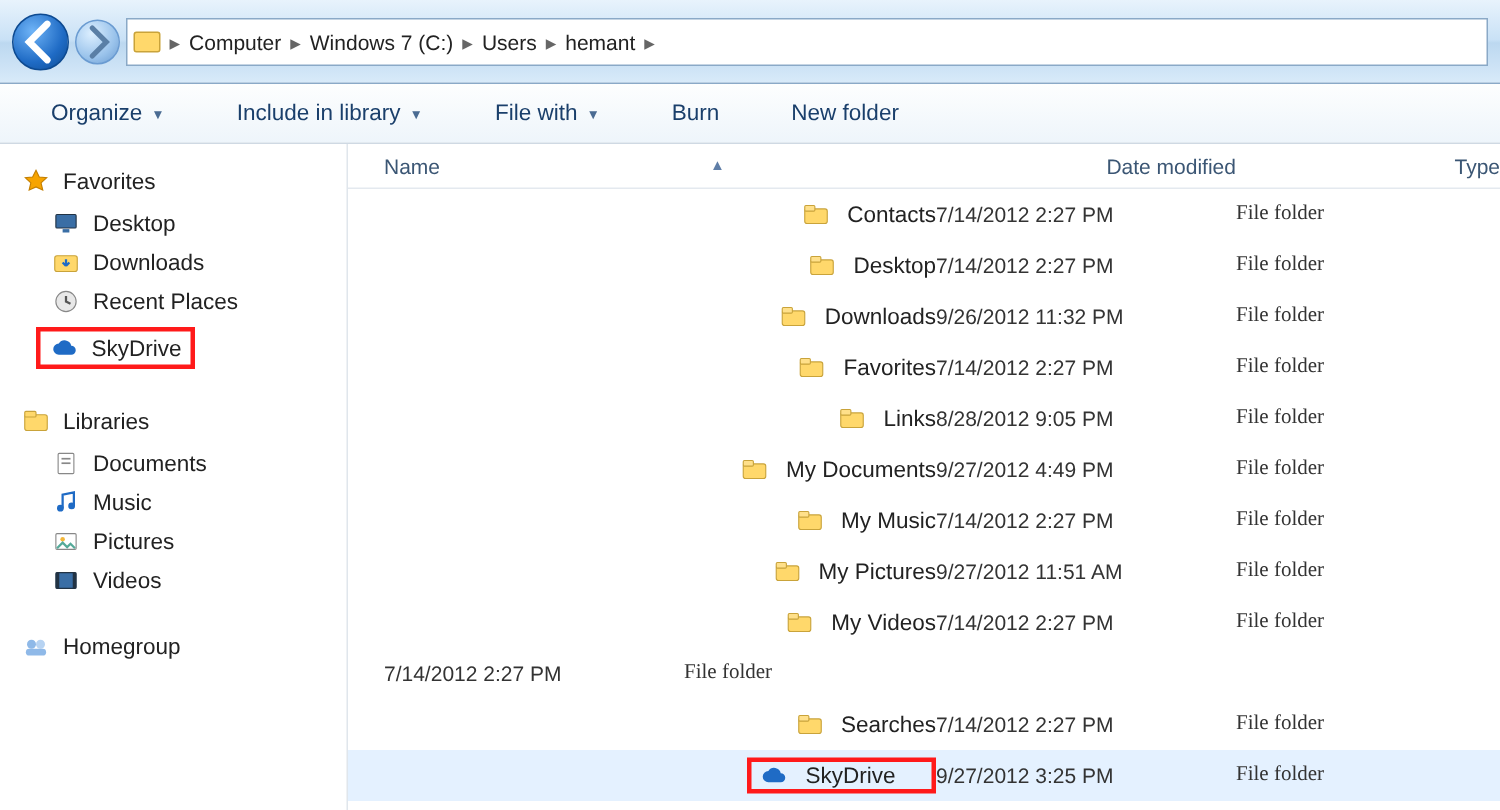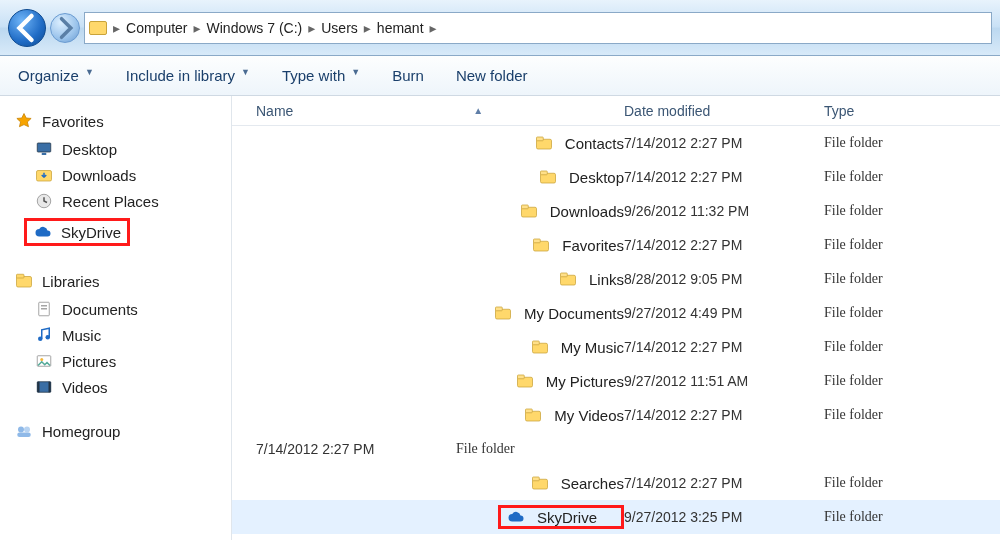--- a/index.html
+++ b/index.html
@@ -24,36 +24,36 @@
     display:flex; align-items:center; gap:4px; padding:0 4px; font-size:14px; color:#222;
   }
   .crumb-box .folder-ico { width:18px; height:14px; background:#ffd86b; border:1px solid #c9a33a; border-radius:2px; }
   .crumb-box .sep { color:#666; padding:0 2px; }
   .toolbar {
     height:40px; background:linear-gradient(#fdfefe,#eef5fb);
     border-bottom:1px solid #cfd9e3;
     display:flex; align-items:center; gap:32px; padding:0 18px;
     font-size:15px; color:#1a3f6b;
   }
-  .tb-item { display:flex; align-items:flex-start; gap:6px; cursor:default; }
+  .tb-item { display:flex; align-items:center; gap:6px; cursor:default;margin-left:16px; }
   .tb-item .dd { font-size:9px; color:#4a6b92; }
   
   .body { display:flex; height:444px; }
   .sidebar { width:232px; border-right:1px solid #e0e6ec; padding:12px 6px 6px 14px; font-size:15px; color:#222;}
   .sb-group-title { display:flex; align-items:center; gap:8px; margin:4px 0 6px; }
   .sb-item { display:flex; align-items:center; gap:8px; padding:4px 0 4px 20px; }
   .icon { width:20px; height:18px; display:inline-flex; align-items:center; justify-content:center;}
   .icon svg { width:100%; height:100%; }
   .fav-star { color:#f7a400; }
   .hl-red { border:3px solid #ff1a1a; padding:2px 6px; display:inline-flex; align-items:center; gap:8px;}
   .spacer { height:18px; }
   
   .list { flex:1; display:flex; flex-direction:column; }
   .list-head { display:flex; height:30px; align-items:center; border-bottom:1px solid #e4e9ef;
-    font-size:14px; color:#3b5674; padding-left:24px;}
+    font-size:14px; color:#3b5674; padding-left:24px;text-align:right;}
   .col-name{ width:368px; } .col-date{width:200px;} .col-type{flex:1;}
   .list-head .col-name{ display:flex; align-items:center; gap:70px;}
   .sort-arrow{ color:#5f7ea7; font-size:10px; margin-left:110px;}
   .rows { flex:1; overflow:hidden; }
   .row { display:flex; align-items:center; height:34px; padding-left:24px; font-size:15px; color:#222;}
   .row.sel { background:#e4f1ff; }
   .row .rname{ width:368px; display:flex; align-items:center; gap:10px;justify-content:flex-end;}
   .row .rdate{ width:200px; font-size:14px; color:#333;}
   .row .rtype{ flex:1; font-size:14px; color:#333;font-family:Liberation Serif, serif;}
   .folder-icon{ width:22px; height:18px;}
@@ -92,21 +92,21 @@
 <div class="toolbar">
   <div class="tb-item">
     <span>Organize</span>
     <span class="dd">▼</span>
   </div>
   <div class="tb-item">
     <span>Include in library</span>
     <span class="dd">▼</span>
   </div>
   <div class="tb-item">
-    <span>Type with</span>
+    <span>File with</span>
     <span class="dd">▼</span>
   </div>
   <div class="tb-item">
     <span>Burn</span>
   </div>
   <div class="tb-item">
     <span>New folder</span>
   </div>
 </div>
 

